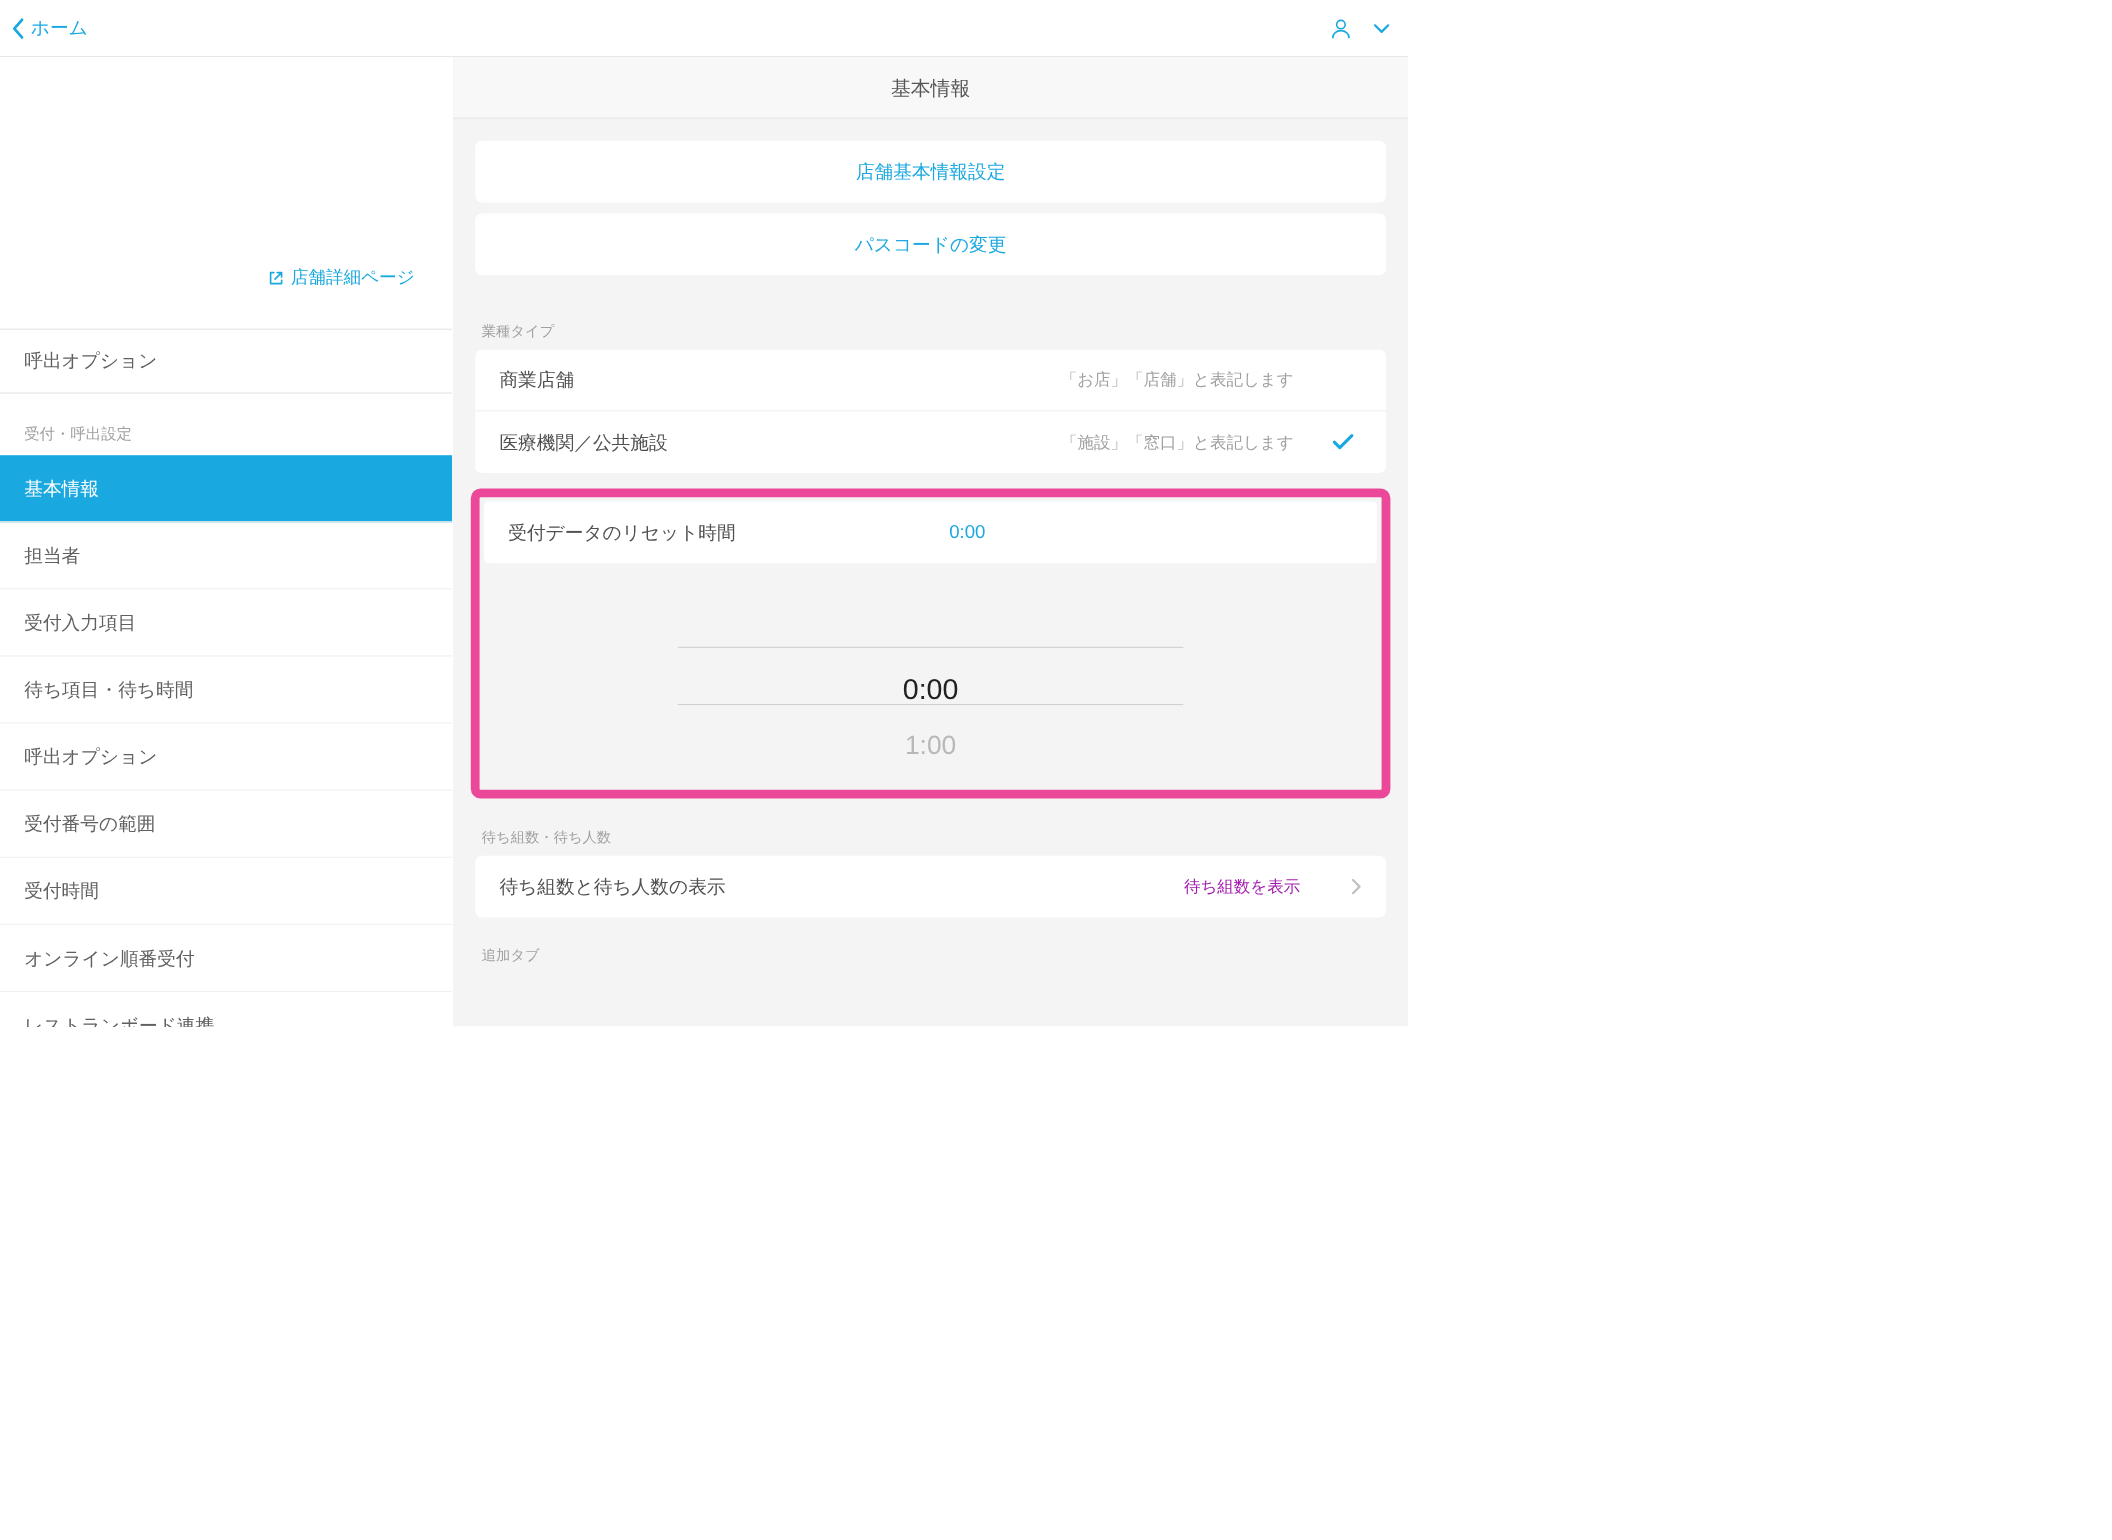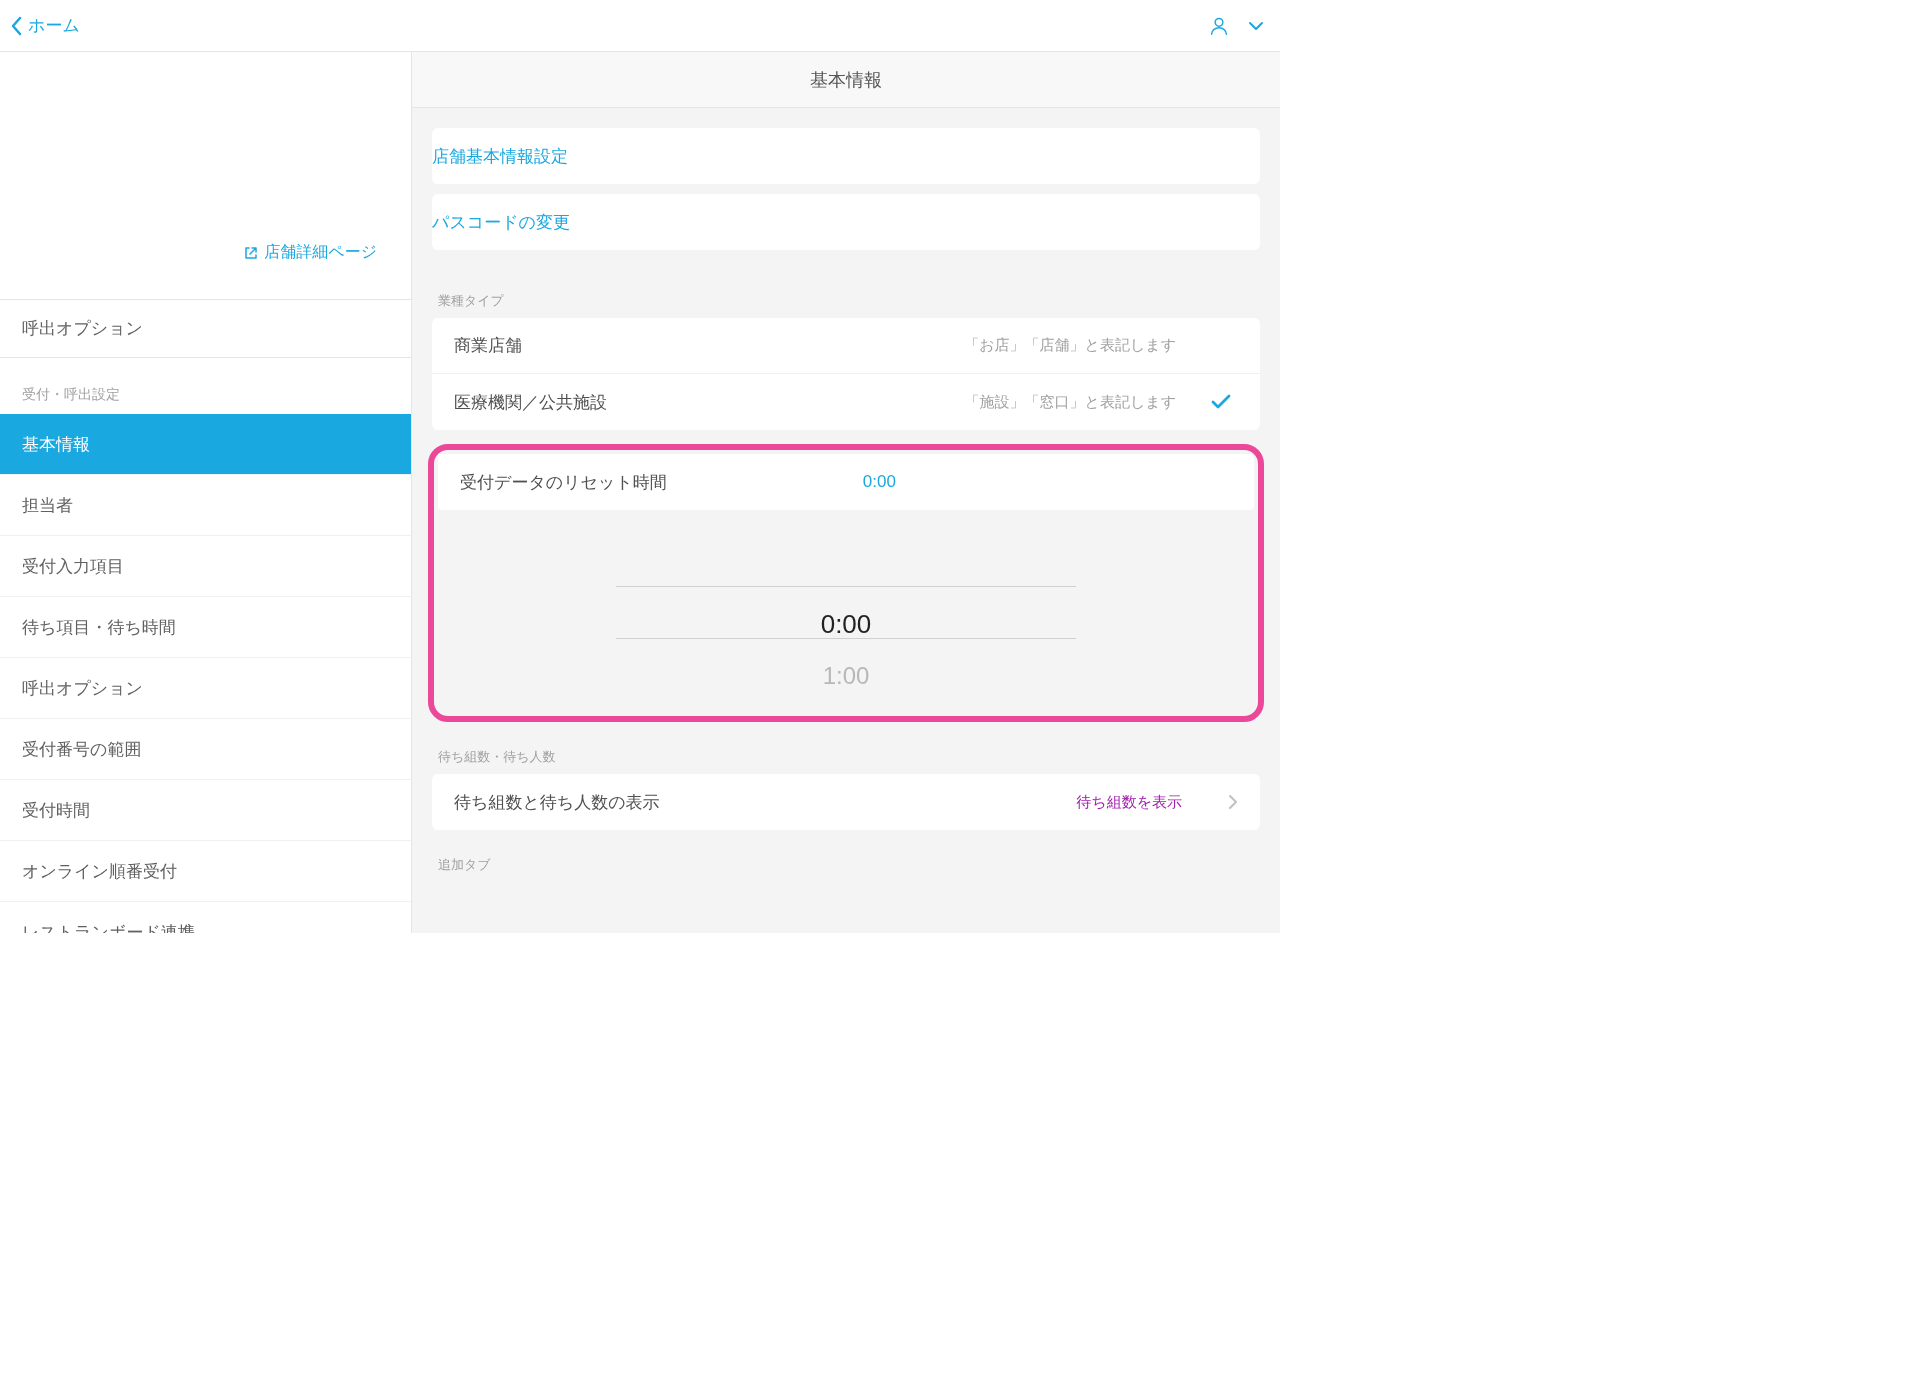--- a/index.html
+++ b/index.html
@@ -104,20 +104,21 @@
   color: #555;
 }
 .content-inner { padding: 0 0 40px 0; }
 
 .action-btn {
   background: #fff;
   border-radius: 6px;
   height: 56px;
   display: flex;
   align-items: center;
+  justify-content: center;
   color: #1aa8e0;
   font-size: 17px;
   cursor: pointer;
   margin-bottom: 10px;
 }
 .action-group { padding: 20px; }
 
 .field-label {
   font-size: 13px;
   color: #a0a0a0;
@@ -140,22 +141,22 @@
   cursor: pointer;
   gap: 18px;
 }
 .list-row:last-child { border-bottom: none; }
 .row-left { flex: 0 0 auto; }
 .row-mid { flex: 1; text-align: right; padding-right: 16px; color: #a0a0a0; font-size: 15px; }
 .row-check { width: 28px; text-align: right; color: #1aa8e0; }
 .row-chevron { width: 22px; text-align:right; color: #c0c0c0; display:inline-flex; justify-content:flex-end; }
 
 .highlight-box {
-  border: 6px solid #ec4899;
-  border-radius: 20px;
+  border: 8px solid #ec4899;
+  border-radius: 9px;
   margin: 14px 16px 0 16px;
   background: transparent;
   padding-bottom: 16px;
 }
 .reset-row {
   background:#fff;
   border-radius:4px;
   min-height:56px;
   display:flex;
   align-items:center;

